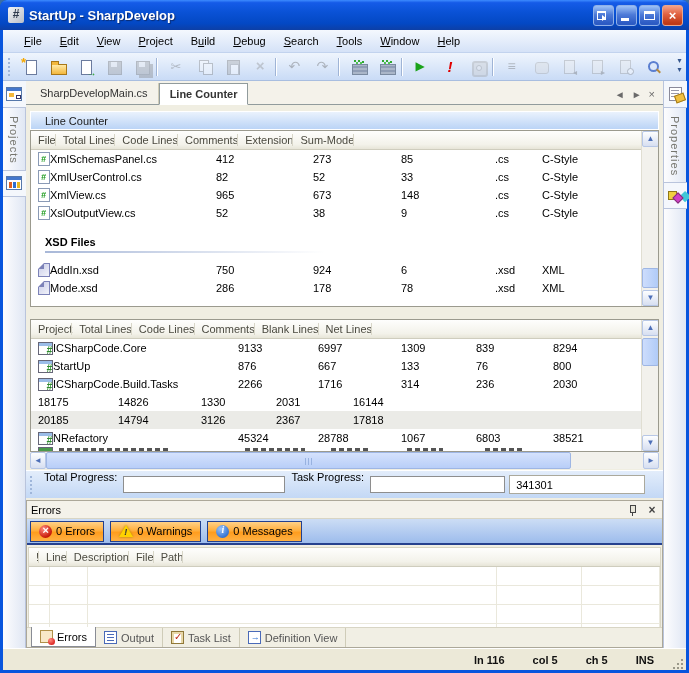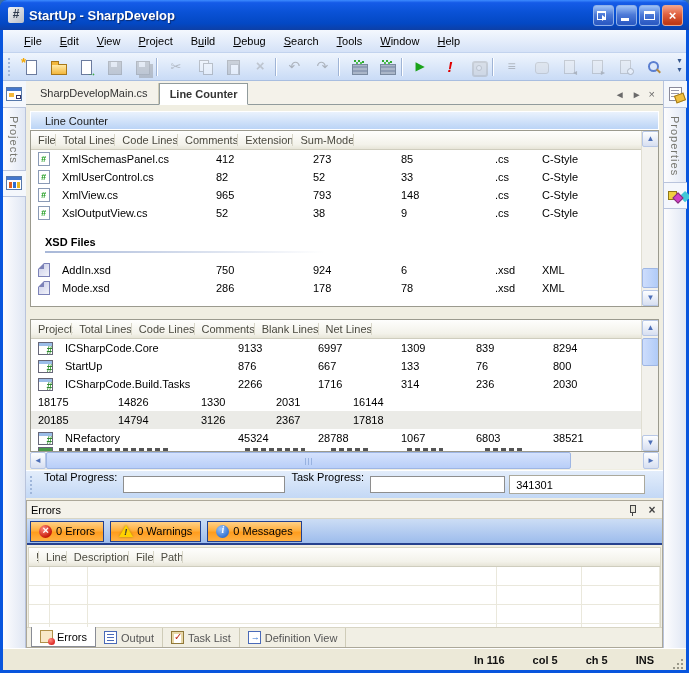--- a/index.html
+++ b/index.html
@@ -100,21 +100,21 @@
   .lc-band{position:absolute;left:4px;right:4px;top:6px;height:19px;background:linear-gradient(180deg,#EAF2FD,#BBD4F6);border:1px solid #fff;padding:3px 0 0 14px;color:#1A1A1A;}
   .panel{position:absolute;background:#fff;border:1px solid #9B9A8E;overflow:hidden;}
   .panel-file{left:4px;top:25px;width:629px;height:177px;}
   .panel-proj{left:4px;top:214px;width:629px;height:133px;}
   .thead{display:flex;height:19px;background:linear-gradient(180deg,#FEFEFD,#F3F2EA 75%,#E7E5D8);border-bottom:1px solid #CFCDBE;padding-right:17px;}
   .hcell{padding:3px 0 0 7px;color:#4B4A40;position:relative;height:19px;}
   .hcell::after{content:"";position:absolute;right:0;top:3px;bottom:4px;width:1px;background:#D8D6C8;}
   .trow{display:flex;height:18px;align-items:center;}
   .trow.selected{background:#EBEBE7;}
   .cell{padding-left:7px;white-space:nowrap;overflow:hidden;}
-  .c-name{display:flex;align-items:center;gap:12px;}
+  .c-name{display:flex;align-items:center;gap:0;}
   .ft1{width:178px}.ft2{width:97px}.ft3{width:88px}.ft4{width:94px}.ft5{width:47px}.ft6{flex:1}
   .pt1{width:200px}.pt2{width:80px}.pt3{width:83px}.pt4{width:75px}.pt5{width:77px}.pt6{flex:1}
   .group-hdr{margin:14px 0 0 14px;font-weight:bold;}
   .group-line{margin:3px 0 8px 14px;height:2px;width:280px;background:linear-gradient(90deg,#A8B8D8,rgba(255,255,255,0));}
   .ficon{position:relative;width:12px;height:14px;flex:0 0 12px;}
   [data-name="csharp-file-icon"]{background:#fff;border:1px solid #8A9AB5;}
   [data-name="csharp-file-icon"]::after{content:"#";position:absolute;left:2px;top:1px;color:#1A9A1A;font-size:9px;font-weight:bold;}
   [data-name="xsd-file-icon"]{background:linear-gradient(135deg,#C9CDE8,#F2F3FA);border:1px solid #7C82B8;}
   [data-name="xsd-file-icon"]::before{content:"";position:absolute;left:-1px;top:-1px;border:3px solid #fff;border-right-color:#7C82B8;border-bottom-color:#7C82B8;}
   [data-name="project-icon"]{position:relative;width:15px;height:13px;flex:0 0 15px;background:#fff;border:1px solid #667;}
@@ -391,21 +391,21 @@
                 <span class="cell ft5">.cs</span>
                 <span class="cell ft6">C-Style</span>
               </div>
 
               <div class="trow" data-name="file-table-row">
                 <span class="cell c-name ft1">
                   <i class="ficon" data-name="csharp-file-icon"></i>
                   <span>XmlView.cs</span>
                 </span>
                 <span class="cell ft2">965</span>
-                <span class="cell ft3">793</span>
+                <span class="cell ft3">673</span>
                 <span class="cell ft4">148</span>
                 <span class="cell ft5">.cs</span>
                 <span class="cell ft6">C-Style</span>
               </div>
 
               <div class="trow" data-name="file-table-row">
                 <span class="cell c-name ft1">
                   <i class="ficon" data-name="csharp-file-icon"></i>
                   <span>XslOutputView.cs</span>
                 </span>

